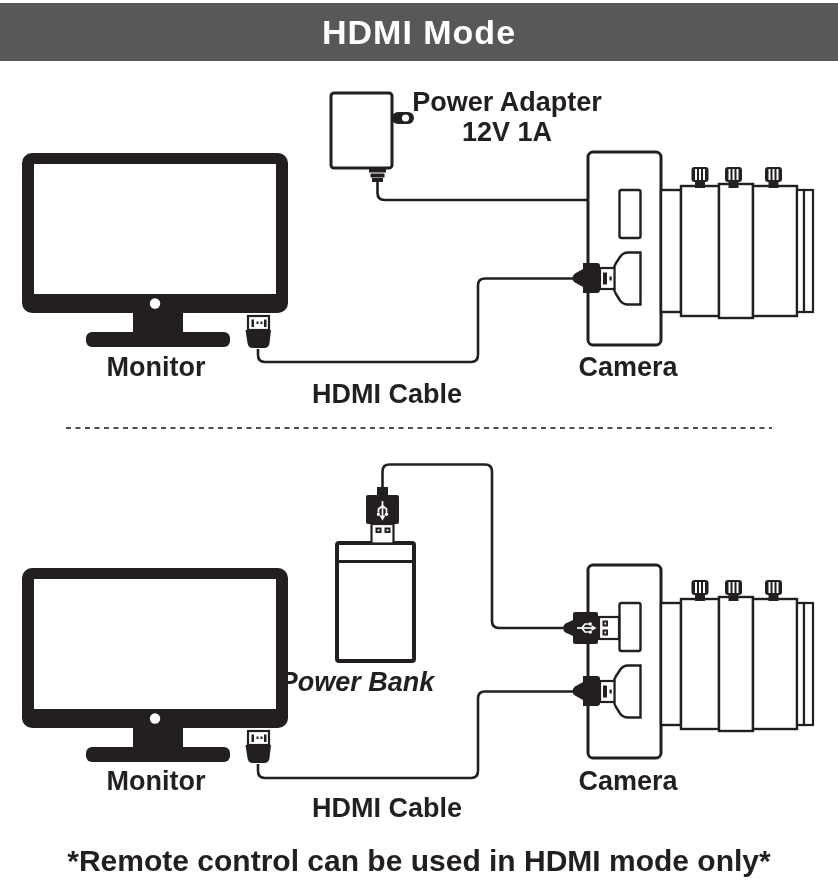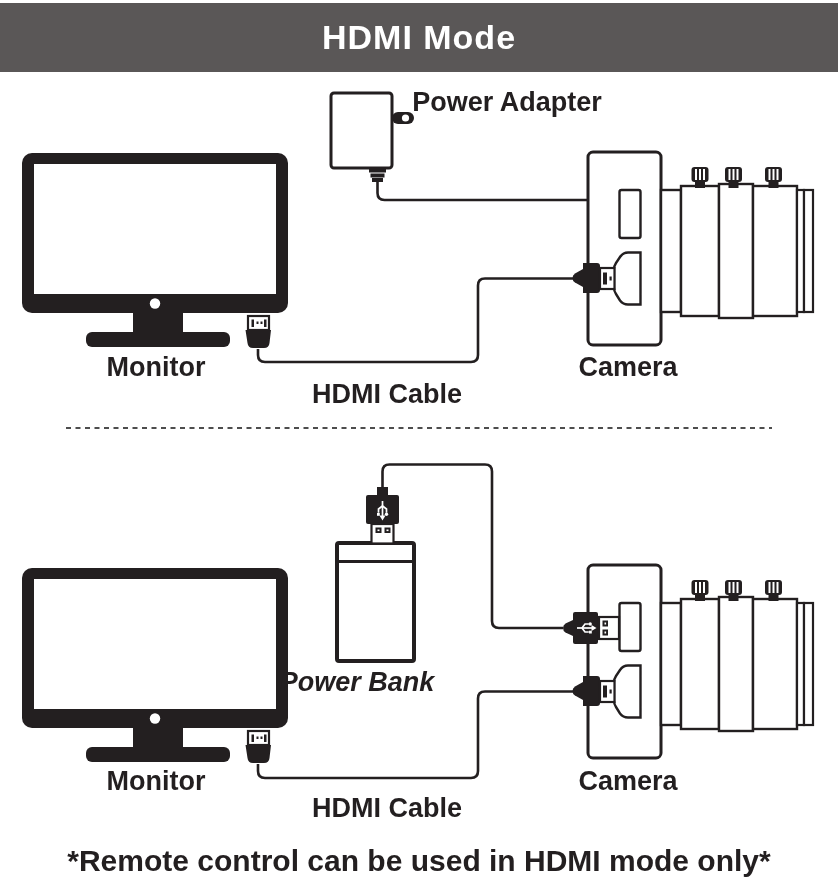--- a/index.html
+++ b/index.html
@@ -5,21 +5,21 @@
   :root{
     --header-bg:#5a5757; --header-text:#ffffff; --ink:#231f20;
     --divider:#4d4d4d; --bg:#ffffff;
   }
   html,body{margin:0;padding:0;background:#e9e9e9;}
   .stage{
     position:relative; width:838px; height:888px; background:var(--bg);
     font-family:"Liberation Sans","DejaVu Sans",sans-serif; overflow:hidden;
   }
   .header-bar{
-    position:absolute; left:0; top:3px; width:838px; height:69px;
+    position:absolute; left:0; top:3px; width:838px; height:58px;
     background:var(--header-bg); display:flex; align-items:center; justify-content:center;
   }
   .header-title{
     color:var(--header-text); font-size:34px; font-weight:bold; letter-spacing:1px;
   }
   svg.diagram{position:absolute; left:0; top:0;}
   .lbl{
     position:absolute; transform:translateX(-50%); color:var(--ink);
     font-weight:bold; font-size:27px; white-space:nowrap; text-align:center; line-height:30px;
   }
@@ -159,20 +159,21 @@
       <path d="M258,764 L258,771 Q258,778 265,778 L471,778 Q478,778 478,771 L478,698.5 Q478,691.5 485,691.5 L573,691.5" class="ln" stroke-width="2.6"></path>
 
       <use href="#camera-shape" transform="translate(0,413)"></use>
       <use href="#hdmi-plug-right" transform="translate(0,413)"></use>
       <use href="#usb-plug-right"></use>
     </g>
   </svg>
 
   <div class="lbl" style="left:507px; top:87px;">
     <div>Power Adapter</div>
+    <div>12V 1A</div>
   </div>
 
   <div class="lbl" style="left:156px; top:352px;">Monitor</div>
   <div class="lbl" style="left:628px; top:352px;">Camera</div>
   <div class="lbl" style="left:387px; top:379px;">HDMI Cable</div>
 
   <div class="lbl" style="left:357px; top:667px;font-style:italic;">
     <div>Power Bank</div>
   </div>
 

